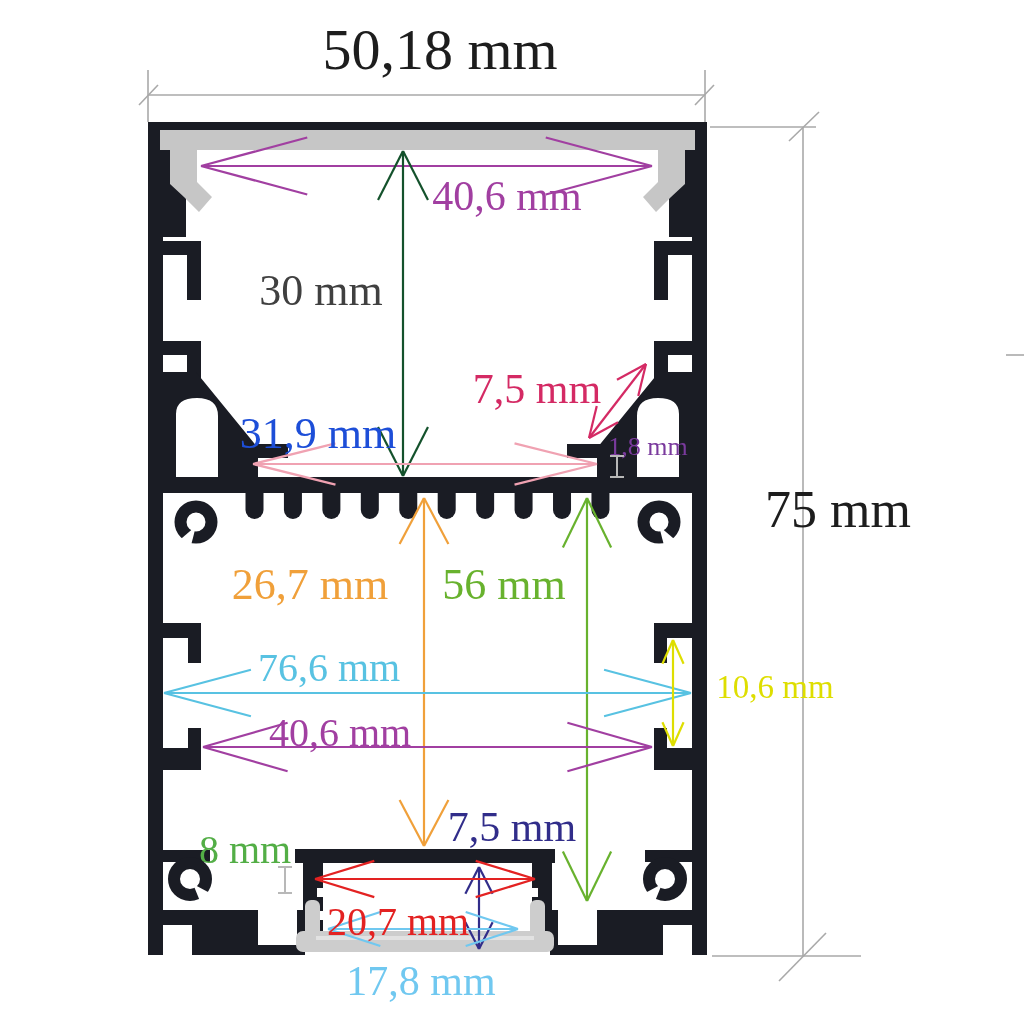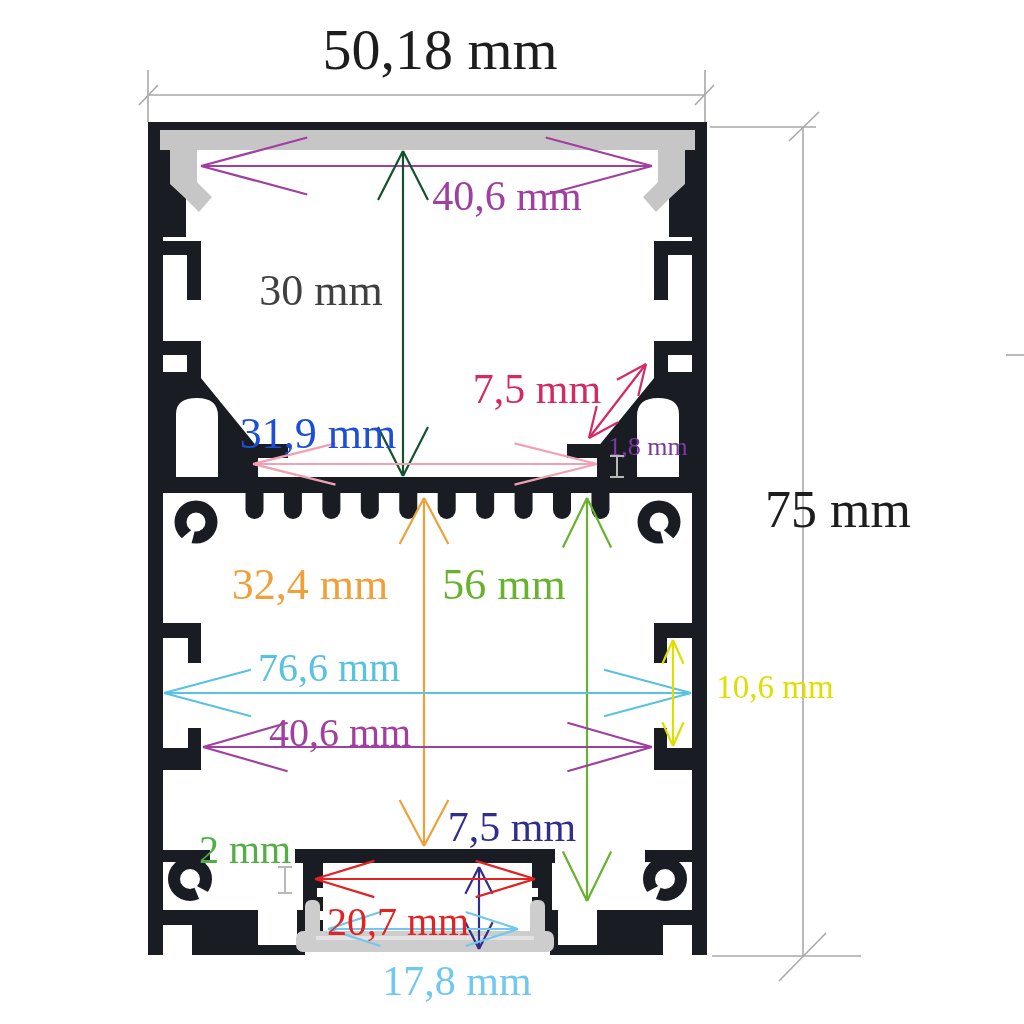--- a/index.html
+++ b/index.html
@@ -200,23 +200,23 @@
       </g>
 </svg>
 
 <div class="dim" style="left: 440px; top: 50px; font-size: 58px; color: rgb(29, 29, 29);">50,18 mm</div>
 <div class="dim" style="left: 818px; top: 510px; font-size: 52px; color: rgb(29, 29, 29); margin-left: 20px;">75 mm</div>
 <div class="dim" style="left: 507px; top: 196px; font-size: 42px; color: rgb(161, 63, 161);">40,6 mm</div>
 <div class="dim" style="left: 321px; top: 291px; font-size: 44px; color: #404040;">30 mm</div>
 <div class="dim" style="left: 537px; top: 389px; font-size: 42px; color: rgb(212, 42, 100);">7,5 mm</div>
 <div class="dim" style="left: 318px; top: 410px; font-size: 44px; color: #1d4ed8; margin-top: 24px;">31,9 mm</div>
 <div class="dim" style="left: 648px; top: 447px; font-size: 26px; color: rgb(122, 58, 157);">1,8 mm</div>
-<div class="dim" style="left: 310px; top: 585px; font-size: 44px; color: rgb(240, 160, 58);">32,4 mm</div>
+<div class="dim" style="left: 310px; top: 585px; font-size: 44px; color: rgb(240, 160, 58);">26,7 mm</div>
 <div class="dim" style="left: 504px; top: 585px; font-size: 44px; color: rgb(104, 178, 46);">56 mm</div>
 <div class="dim" style="left: 329px; top: 668px; font-size: 40px; color: rgb(88, 194, 226);">76,6 mm</div>
 <div class="dim" style="left: 340px; top: 733px; font-size: 40px; color: rgb(161, 63, 161);">40,6 mm</div>
 <div class="dim" style="left: 775px; top: 687px; font-size: 33px; color: rgb(222, 222, 0);">10,6 mm</div>
 <div class="dim" style="left: 512px; top: 827px; font-size: 42px; color: rgb(49, 45, 138);">7,5 mm</div>
-<div class="dim" style="left: 245px; top: 850px; font-size: 40px; color: rgb(83, 174, 70);">2 mm</div>
+<div class="dim" style="left: 245px; top: 850px; font-size: 40px; color: rgb(83, 174, 70);">8 mm</div>
 <div class="dim" style="left: 398px; top: 906px; font-size: 40px; color: rgb(227, 34, 34); margin-top: 16px;">20,7 mm</div>
-<div class="dim" style="left: 421px; top: 981px; font-size: 42px; color: rgb(112, 200, 240); margin-left: 36px;">17,8 mm</div>
+<div class="dim" style="left: 421px; top: 981px; font-size: 42px; color: rgb(112, 200, 240);">17,8 mm</div>
 
 </div>
 
 </body></html>

